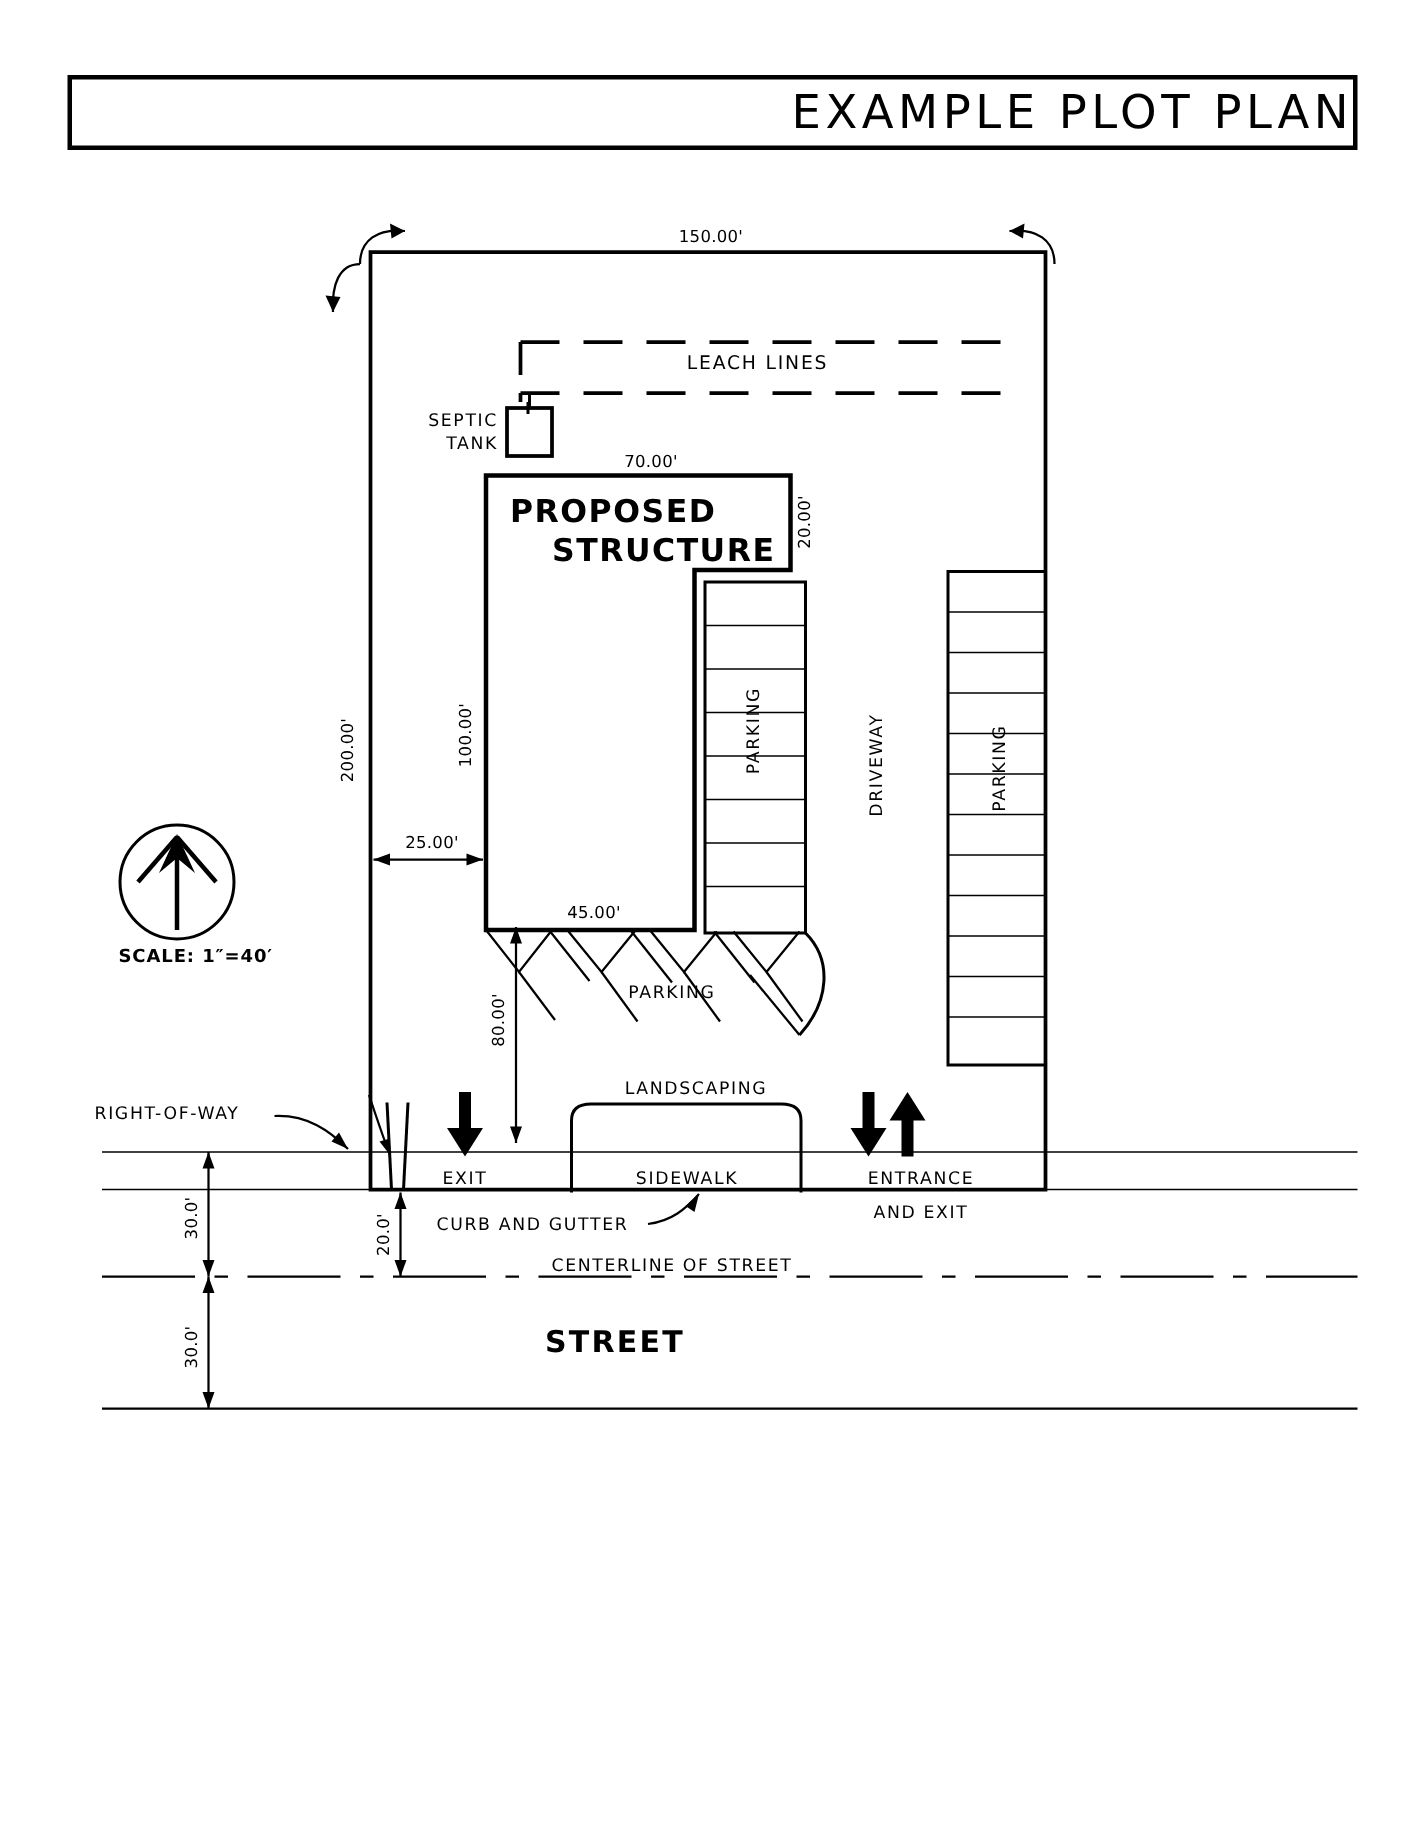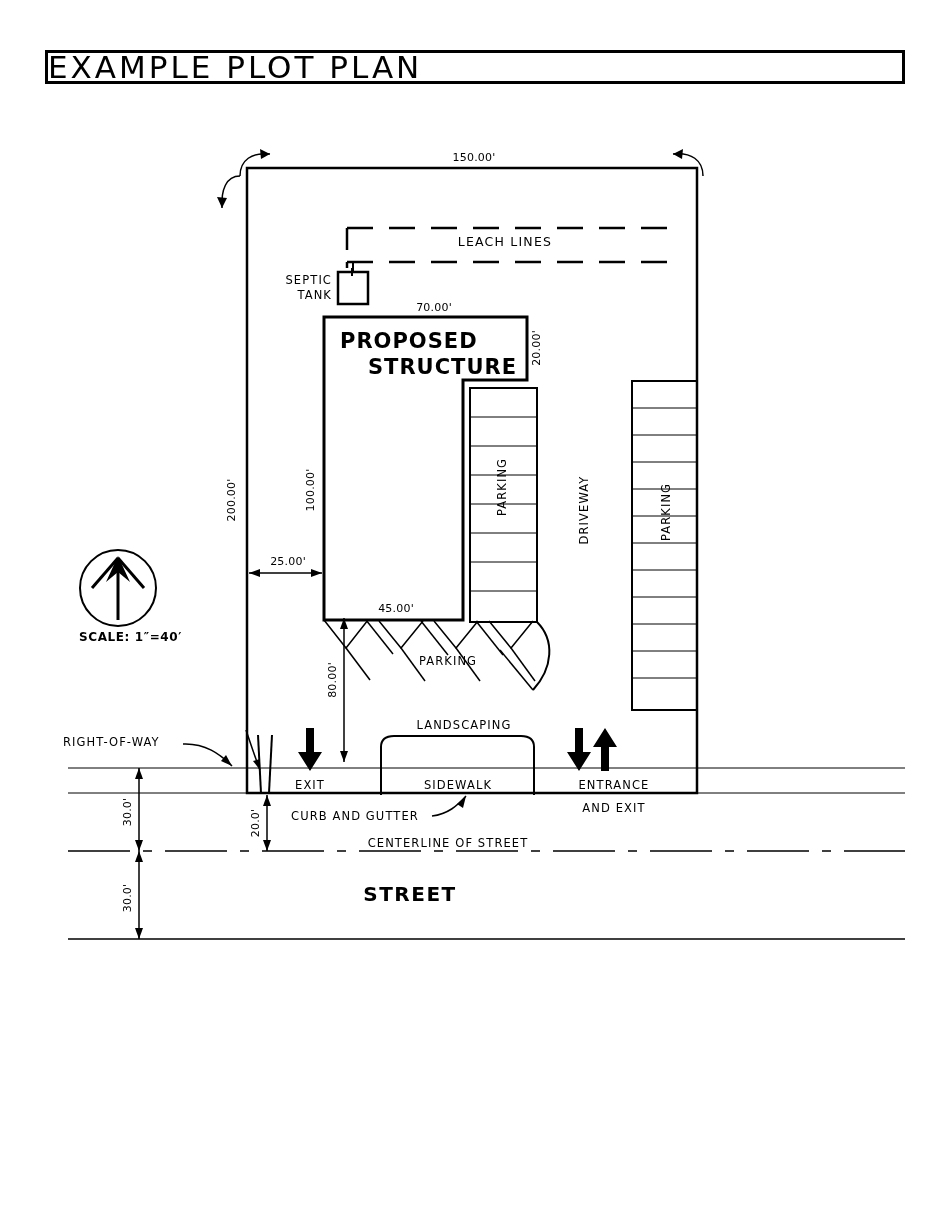--- a/index.html
+++ b/index.html
@@ -20,26 +20,26 @@
     width: 950px;
     height: 1230px;
     background: #ffffff;
   }
   
   #title-block {
     position: absolute;
     left: 45px;
     top: 50px;
     width: 860px;
-    height: 34px;
+    height: 50px;
     border: 3px solid #000;
     box-sizing: border-box;
     display: flex;
     align-items: center;
-    justify-content: flex-start;
+    justify-content: flex-end;
   }
   #title-text {
     font-family: "DejaVu Sans", sans-serif;
     font-size: 31px;
     letter-spacing: 3px;
     font-weight: 400;
     color: #000;
     white-space: nowrap;
   }
   

